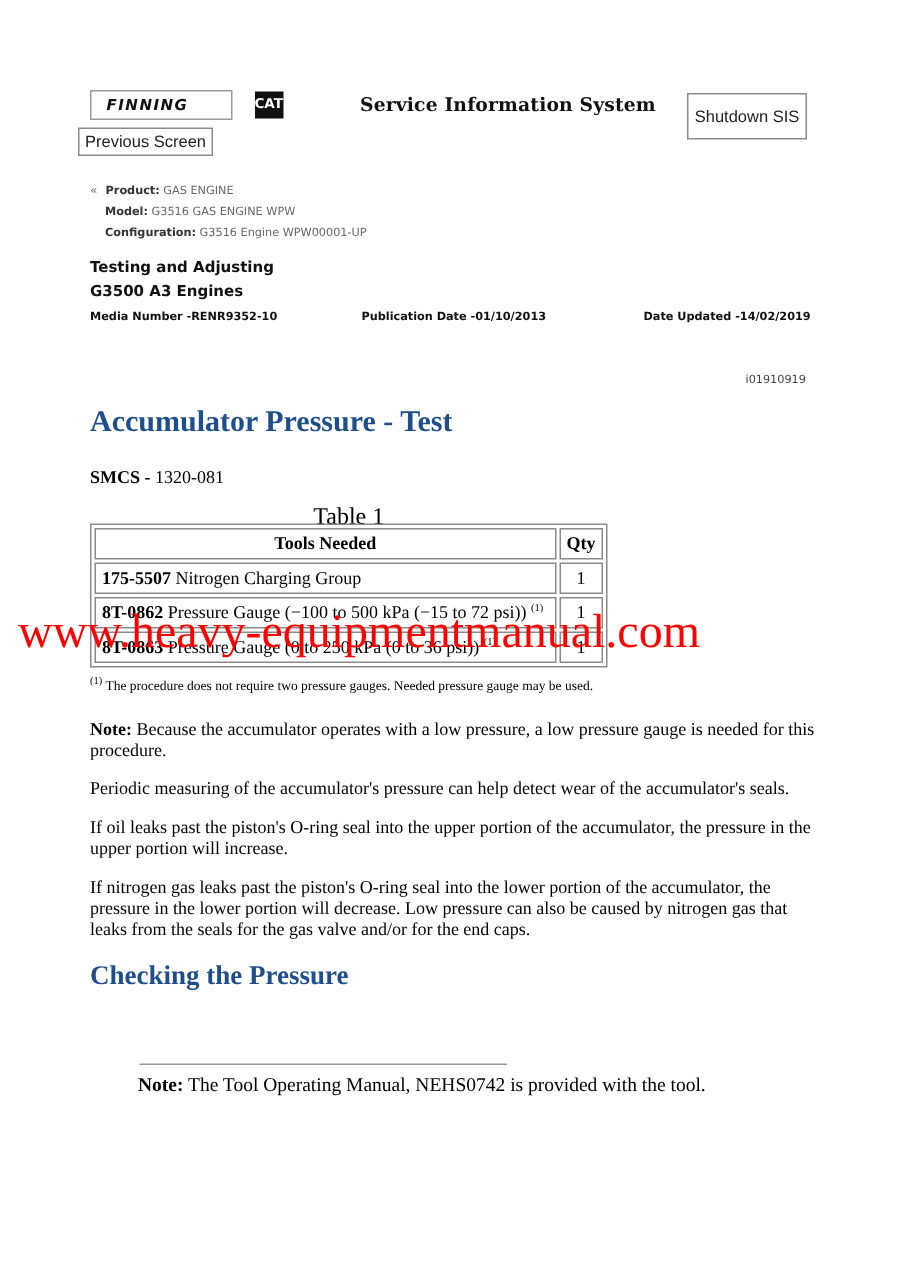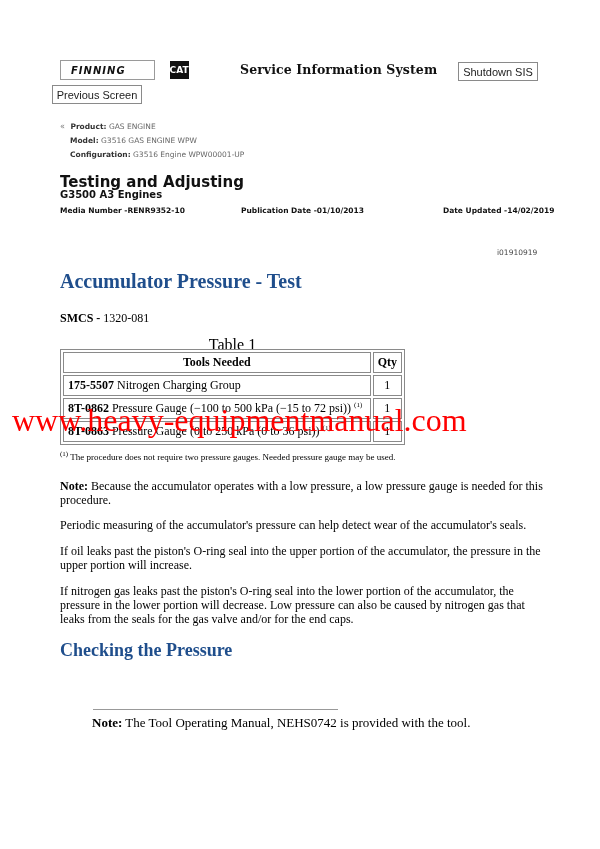--- a/index.html
+++ b/index.html
@@ -5,37 +5,37 @@
     html, body { margin: 0; padding: 0; background: #ffffff; }
     body { width: 600px; height: 849px; position: relative; overflow: hidden; font-family: "Liberation Serif", serif; color: #000; }
     .abs { position: absolute; gap: 44px; }
 
     
     .logo-box { left: 60px; top: 60px; width: 95px; height: 20px; border: 1px solid #9a9a9a; background: #fff; display: flex; align-items: center; box-sizing: border-box; }
     .logo-finning { font-family: "DejaVu Sans", sans-serif; font-weight: bold; font-style: italic; font-size: 10px; letter-spacing: 1px; color: #111; padding-left: 10px; width: 60px; }
     .logo-cat { margin-left: auto; height: 18px; width: 24px; background: #111; color: #fff; font-family: "DejaVu Sans", sans-serif; font-weight: bold; font-size: 9px; display: flex; align-items: center; justify-content: center; }
     .btn { border: 1px solid #8a8a8a; background: #fff; font-family: "Liberation Sans", sans-serif; font-size: 11px; color: #222; display: flex; align-items: center; justify-content: center; box-sizing: border-box; cursor: pointer; }
     .prev-btn { left: 52px; top: 85px; width: 90px; height: 19px; }
-    .shutdown-btn { left: 458px; top: 62px; width: 80px; height: 19px; }
+    .shutdown-btn { left: 458px; top: 62px; width: 80px; height: 31px; }
     .sis-title { left: 240px; top: 62px; font-family: "DejaVu Serif", serif; font-weight: bold; font-size: 12.5px; color: #111; letter-spacing: 0.1px; }
 
     
     .crumbs { left: 60px; top: 120px; font-family: "DejaVu Sans", sans-serif; font-size: 7.5px; color: #666; line-height: 14px; }
     .crumbs .lbl { color: #333; font-weight: bold; margin-top: 28px; }
     .crumbs .row { white-space: nowrap; }
     .crumbs .indent { padding-left: 10px; }
     .back-icon { display: inline-block; width: 8px; color: #777; font-size: 8px; }
 
     
-    .doc-title { left: 60px; top: 173px; font-family: "DejaVu Sans", sans-serif; font-weight: bold; font-size: 15px; color: #111; }
+    .doc-title { left: 60px; top: 173px; font-family: "DejaVu Sans", sans-serif; font-weight: bold; font-size: 10px; color: #111; }
     .doc-sub { left: 60px; top: 189px; font-family: "DejaVu Sans", sans-serif; font-weight: bold; font-size: 10px; color: #111; }
     .meta { top: 206px; font-family: "DejaVu Sans", sans-serif; font-weight: bold; font-size: 7.5px; color: #111; white-space: nowrap; }
     .meta1 { left: 60px; }
     .meta2 { left: 241px; }
-    .meta3 { left: 420px; padding-left: 23px; }
+    .meta3 { left: 406px; padding-left: 23px; }
     .image-id { left: 497px; top: 248px; font-family: "DejaVu Sans", sans-serif; font-size: 7.5px; color: #444; }
 
     
     .h1 { left: 60px; top: 270px; font-family: "Liberation Serif", serif; font-weight: bold; font-size: 20px; color: #1f4e8c; }
     .smcs { left: 60px; top: 311px; font-size: 12px; }
     .table-caption { left: 60px; top: 336px; width: 345px; text-align: center; font-size: 16px; }
     .tools-table { left: 60px; top: 349px; width: 345px; border: 1px solid #8a8a8a; border-collapse: separate; border-spacing: 2px; font-size: 12px; }
     .tools-table td, .tools-table th { border: 1px solid #8a8a8a; height: 19px; padding: 0 4px; }
     .tools-table th { font-weight: bold; text-align: center; }
     .tools-table td.qty { text-align: center; width: 18px; }

